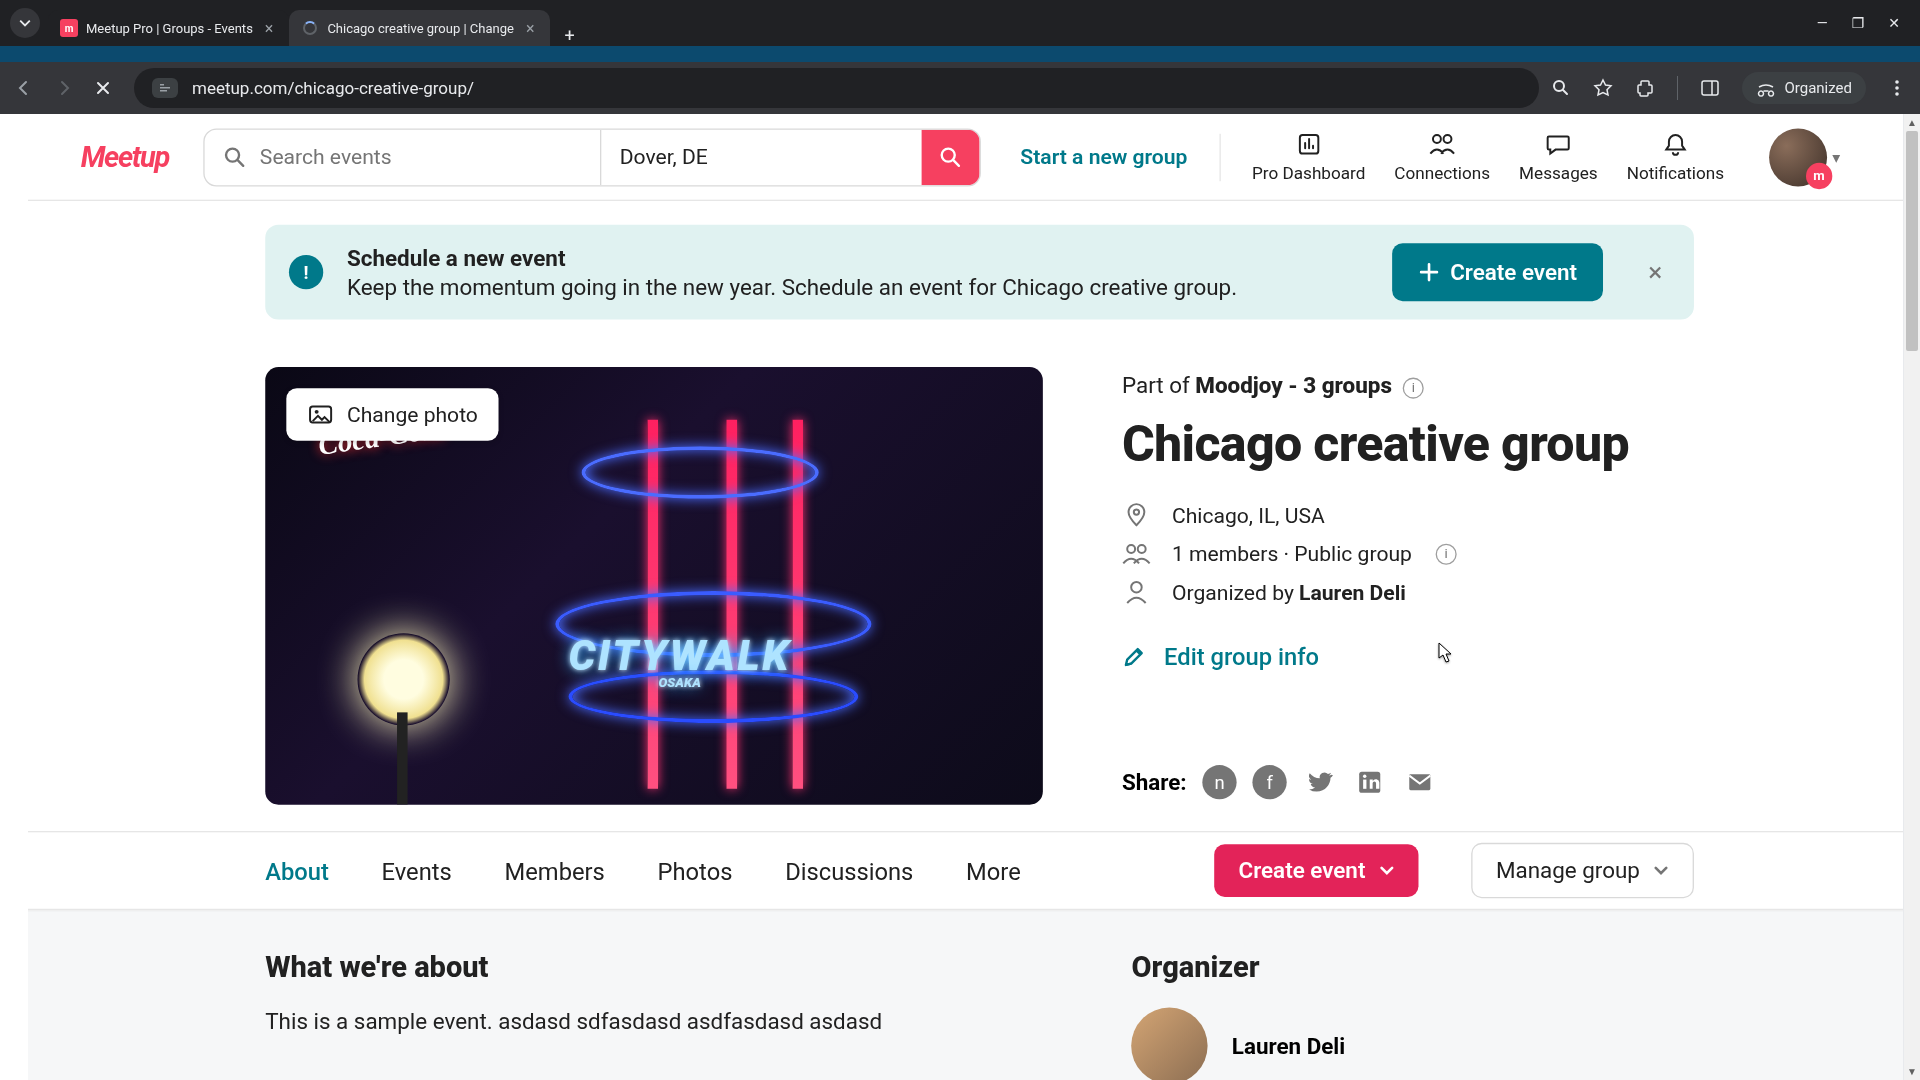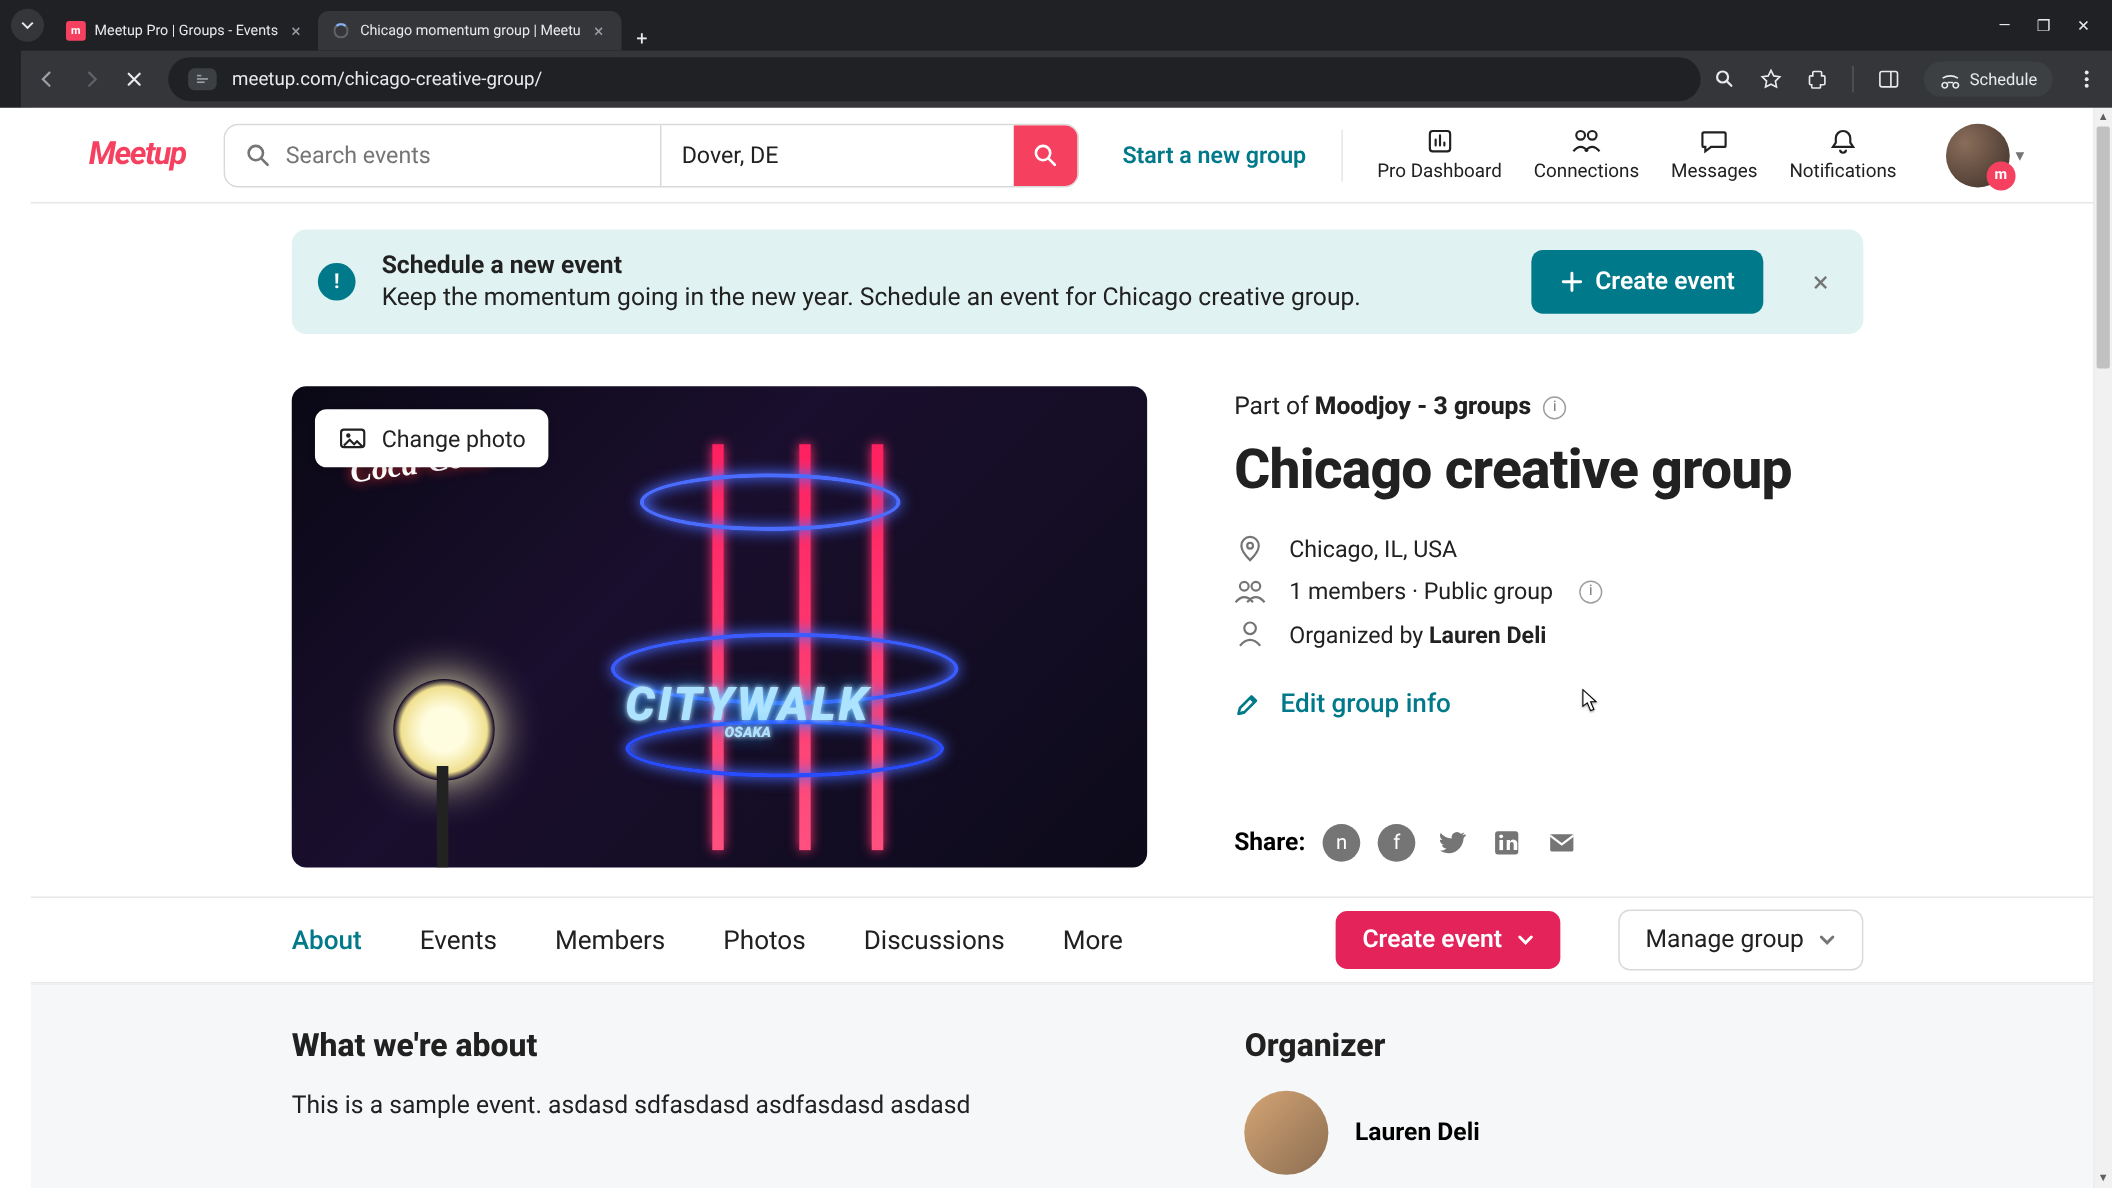--- a/index.html
+++ b/index.html
@@ -15,21 +15,21 @@
 .tab-favicon { width: 18px; height: 18px; border-radius: 3px; display:flex;align-items:center;justify-content:center; }
 .fav-meetup { background:#f64060; color:white; font-size:10px; font-weight:bold;}
 .fav-loading { border:2px solid #5f6368;border-top:2px solid #8ab4f8;border-radius:50%;width:14px;height:14px; }
 .tab-title { white-space: nowrap; overflow: hidden; text-overflow: ellipsis; flex:1; }
 .tab-close { color:#9aa0a6; font-size:16px; padding:0 4px; }
 .new-tab { color:#e8eaed; font-size:18px; padding:0 14px; }
 .win-controls { margin-left:auto; display:flex; gap:24px; color:#e8eaed; padding-right:10px; }
 .win-btn { font-size:14px; }
 
 .browser-bar { background: #35363a; height: 52px; display:flex; align-items:center; padding: 0 14px; gap:12px; border-radius: 0; margin:0 0 0 0;}
-.browser-bar-wrap { background:#c4b5fd; padding:0 0 0 0;margin-left:19px;}
+.browser-bar-wrap { background:#0c4a6e; padding:16px 0 0 0;}
 .nav-btn { color:#9aa0a6; width:28px; text-align:center; font-size:18px; }
 .nav-btn.disabled { color:#5f6368; }
 .url-bar { flex:1; background:#202124; border-radius:22px; height:40px; display:flex; align-items:center; padding:0 18px; color:#e8eaed; font-size:17px; gap:14px; }
 .url-site-icon { color:#9aa0a6; font-size:14px; background:#3c4043;border-radius:6px;padding:3px 6px;}
 .url-text { flex:1; }
 .url-actions { display:flex; gap:22px; color:#e8eaed; align-items:center; }
 .url-sep { width:1px; height:24px; background:#5f6368; }
 .incog { display:flex; align-items:center; gap:8px; background:#3c4043; border-radius:20px; padding:6px 14px; font-size:15px; }
 
 
@@ -138,21 +138,21 @@
   <div class="tabs">
     <div class="tab inactive">
       <span class="tab-favicon fav-meetup">m</span>
       <span class="tab-title">Meetup Pro | Groups - Events</span>
       <span class="tab-close">×</span>
     </div>
     <div class="tab active">
       <span class="tab-favicon">
           <span class="fav-loading"></span>
         </span>
-      <span class="tab-title">Chicago momentum group | Meetu</span>
+      <span class="tab-title">Chicago creative group | Change</span>
       <span class="tab-close">×</span>
     </div>
     <div class="new-tab">+</div>
   </div>
   <div class="win-controls">
     <span class="win-btn">―</span>
     <span class="win-btn">❐</span>
     <span class="win-btn">✕</span>
   </div>
 </div>
@@ -205,21 +205,21 @@
     <span>
           <svg width="20" height="20" viewBox="0 0 20 20">
             <rect x="2" y="3" width="16" height="14" rx="2" stroke="#e8eaed" stroke-width="1.5" fill="none"></rect>
             <line x1="12" y1="3" x2="12" y2="17" stroke="#e8eaed" stroke-width="1.5"></line>
           </svg>
         </span>
     <span class="incog">
       <svg width="20" height="20" viewBox="0 0 20 20">
             <path d="M3 9 Q10 5 17 9 M5 13 a2.5 2.5 0 1 0 0.01 0 M15 13 a2.5 2.5 0 1 0 0.01 0 M7.5 13 h5" stroke="#e8eaed" stroke-width="1.5" fill="none"></path>
           </svg>
-      <span>Schedule</span>
+      <span>Organized</span>
     </span>
     <span>
           <svg width="18" height="18" viewBox="0 0 18 18">
             <circle cx="9" cy="3" r="1.8" fill="#e8eaed"></circle>
             <circle cx="9" cy="9" r="1.8" fill="#e8eaed"></circle>
             <circle cx="9" cy="15" r="1.8" fill="#e8eaed"></circle>
           </svg>
         </span>
   </div>
 </div>

